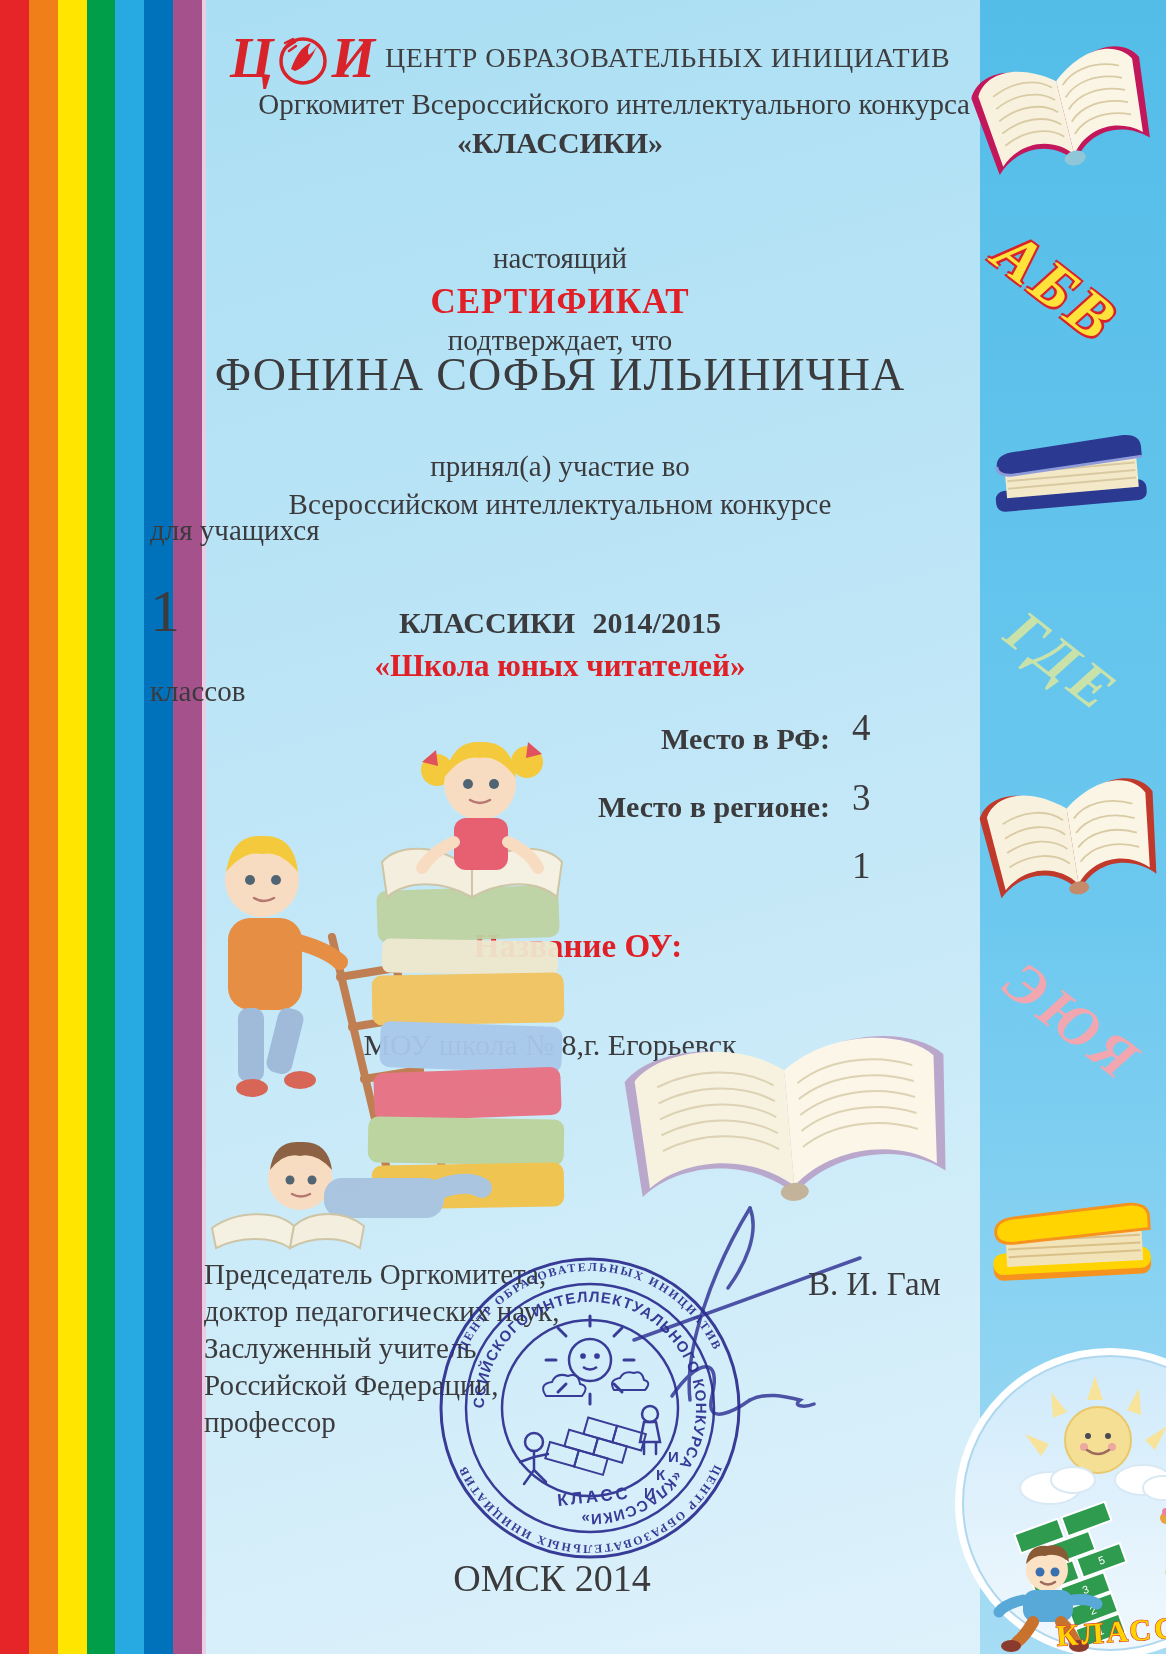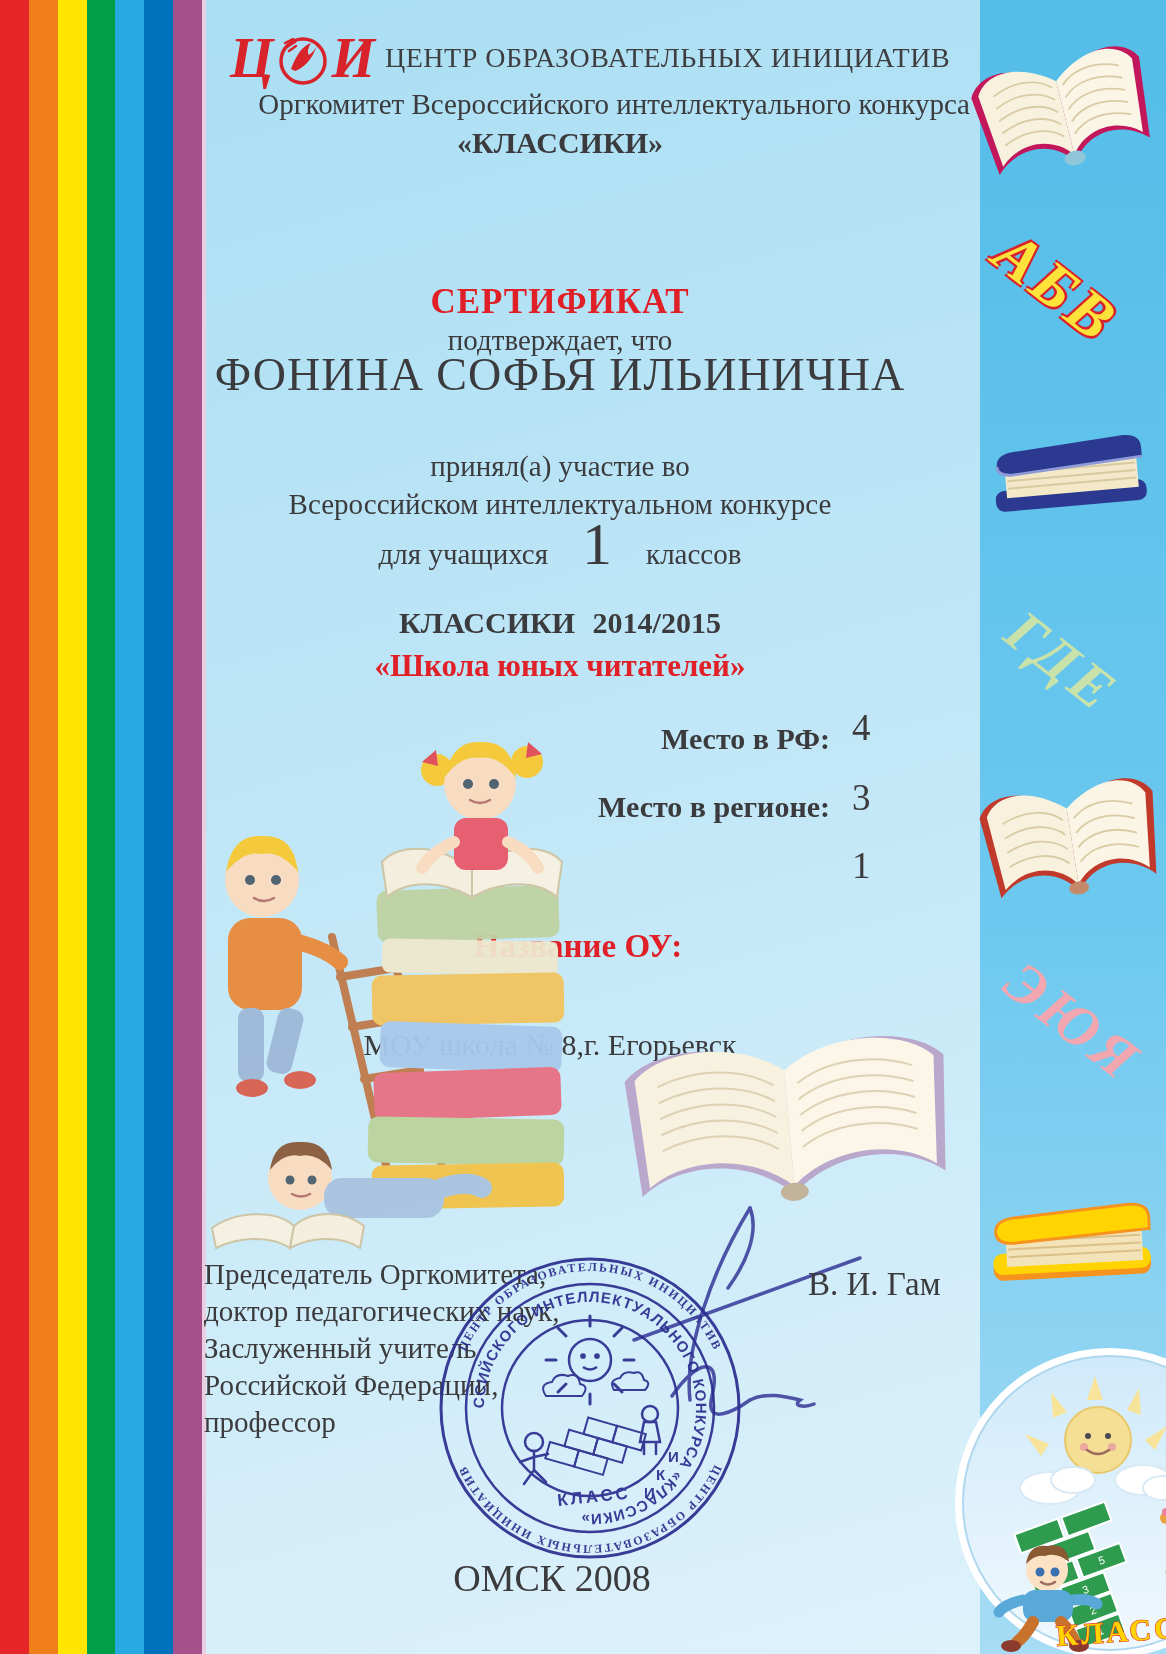--- a/index.html
+++ b/index.html
@@ -24,21 +24,21 @@
                 transform:rotate(38deg);}
   .abv{left:988px;top:252px;font-size:62px;color:#FFE23A;
        text-shadow:-2px -2px 0 #D9232A,2px -2px 0 #D9232A,-2px 2px 0 #D9232A,2px 2px 0 #D9232A;}
   .gde{left:1000px;top:628px;font-size:58px;color:#C8E2AA;}
   .eya{left:996px;top:988px;font-size:58px;color:#F2A7B0;}
   .sig-line{position:absolute;left:204px;font-size:29px;color:#3B3A3C;}
   .res-label{position:absolute;left:400px;width:430px;text-align:right;font-size:30px;font-weight:bold;color:#3B3A3C;}
   .res-value{position:absolute;left:852px;width:80px;font-size:37px;color:#3B3A3C;}
   svg{position:absolute;overflow:visible;}
   .grade-row{position:absolute;left:150px;width:820px;top:514px;display:flex;
-             justify-content:center;align-items:baseline;gap:34px;font-size:29px;color:#3B3A3C;}
+             justify-content:center;align-items:baseline;gap:34px;font-size:29px;color:#3B3A3C;flex-direction:column;}
   .grade-num{font-size:60px;line-height:1;}
 </style>
 </head>
 <body>
 
 <div class="page">
 
   <div class="rainbow">
     <div class="st-red"></div>
     <div class="st-orange"></div>
@@ -59,20 +59,21 @@
         <path d="M18 40 Q26 18 38 14 Q33 22 36 26 Q44 20 46 12 Q40 28 34 34 Q28 40 22 42 Z" fill="#D9232A"></path>
         <path d="M12 14 L20 10 M14 18 L22 13 M16 22 L23 17" stroke="#D9232A" stroke-width="2.5" stroke-linecap="round"></path>
       </svg>
       <span>И</span>
     </div>
     <div style="font-size:28px;color:#3E3E40;letter-spacing:.5px;">ЦЕНТР ОБРАЗОВАТЕЛЬНЫХ ИНИЦИАТИВ</div>
   </div>
   <div class="txt center" style="top:88px;font-size:29px;text-align:right;">Оргкомитет Всероссийского интеллектуального конкурса</div>
   <div class="txt center bold" style="top:126px;font-size:30px;">«КЛАССИКИ»</div>
 
+  <div class="txt center" style="top:242px;font-size:29px;">настоящий</div>
   <div class="txt center bold red" style="top:282px;font-size:35px;letter-spacing:1px;">СЕРТИФИКАТ</div>
   <div class="txt center" style="top:324px;font-size:29px;">подтверждает, что</div>
   <div class="txt center" style="top:348px;font-size:46px;letter-spacing:1px;">ФОНИНА СОФЬЯ ИЛЬИНИЧНА</div>
 
   <div class="txt center" style="top:450px;font-size:29px;">принял(а) участие во</div>
   <div class="txt center" style="top:488px;font-size:29px;">Всероссийском интеллектуальном конкурсе</div>
 
   <div class="grade-row">
     <span>для учащихся</span>
     <span class="grade-num">1</span>
@@ -251,21 +252,21 @@
       <path d="M96 195 L96 214 M96 201 L82 206 M96 201 L110 198 M96 214 L86 228 M96 214 L108 226"></path>
       <circle cx="212" cy="158" r="8"></circle>
       <path d="M206 166 L218 166 L222 186 L202 186 Z M206 186 L206 198 M218 186 L218 198"></path>
     </g>
     <text x="120" y="250" font-size="17" font-weight="bold" fill="#2B2D8E" letter-spacing="3" font-family="Liberation Sans, sans-serif" transform="rotate(-6 120 250)">КЛАСС</text>
     <text x="206" y="242" font-size="15" font-weight="bold" fill="#2B2D8E" font-family="Liberation Sans, sans-serif">И</text>
     <text x="218" y="224" font-size="15" font-weight="bold" fill="#2B2D8E" font-family="Liberation Sans, sans-serif">К</text>
     <text x="230" y="206" font-size="15" font-weight="bold" fill="#2B2D8E" font-family="Liberation Sans, sans-serif">И</text>
   </svg>
 
-  <div class="txt" style="left:202px;width:700px;text-align:center;top:1556px;font-size:38px;">ОМСК 2008</div>
+  <div class="txt" style="left:202px;width:700px;text-align:center;top:1556px;font-size:38px;">ОМСК 2014</div>
 
   <svg width="180" height="170" viewBox="0 0 200 170" style="left:975px;top:32px;transform:rotate(-14deg);">
     <path d="M100 48 C 56 10, 16 16, 4 40 L 14 130 C 40 104, 80 106, 100 136 Z" fill="#C2185B"></path>
     <path d="M100 48 C 144 10, 184 16, 196 40 L 186 130 C 160 104, 120 106, 100 136 Z" fill="#C2185B"></path>
     <path d="M100 44 C 60 12, 24 18, 12 40 L 20 122 C 44 100, 80 102, 100 128 Z" fill="#F8F1DE"></path>
     <path d="M100 44 C 140 12, 176 18, 188 40 L 180 122 C 156 100, 120 102, 100 128 Z" fill="#FBF5E6"></path>
     <g stroke="#D9CBA4" stroke-width="2" fill="none">
       <path d="M28 44 C 54 32, 80 36, 94 50"></path>
         <path d="M28 58 C 54 46, 80 50, 94 64"></path>
       <path d="M28 72 C 54 60, 80 64, 94 78"></path>

